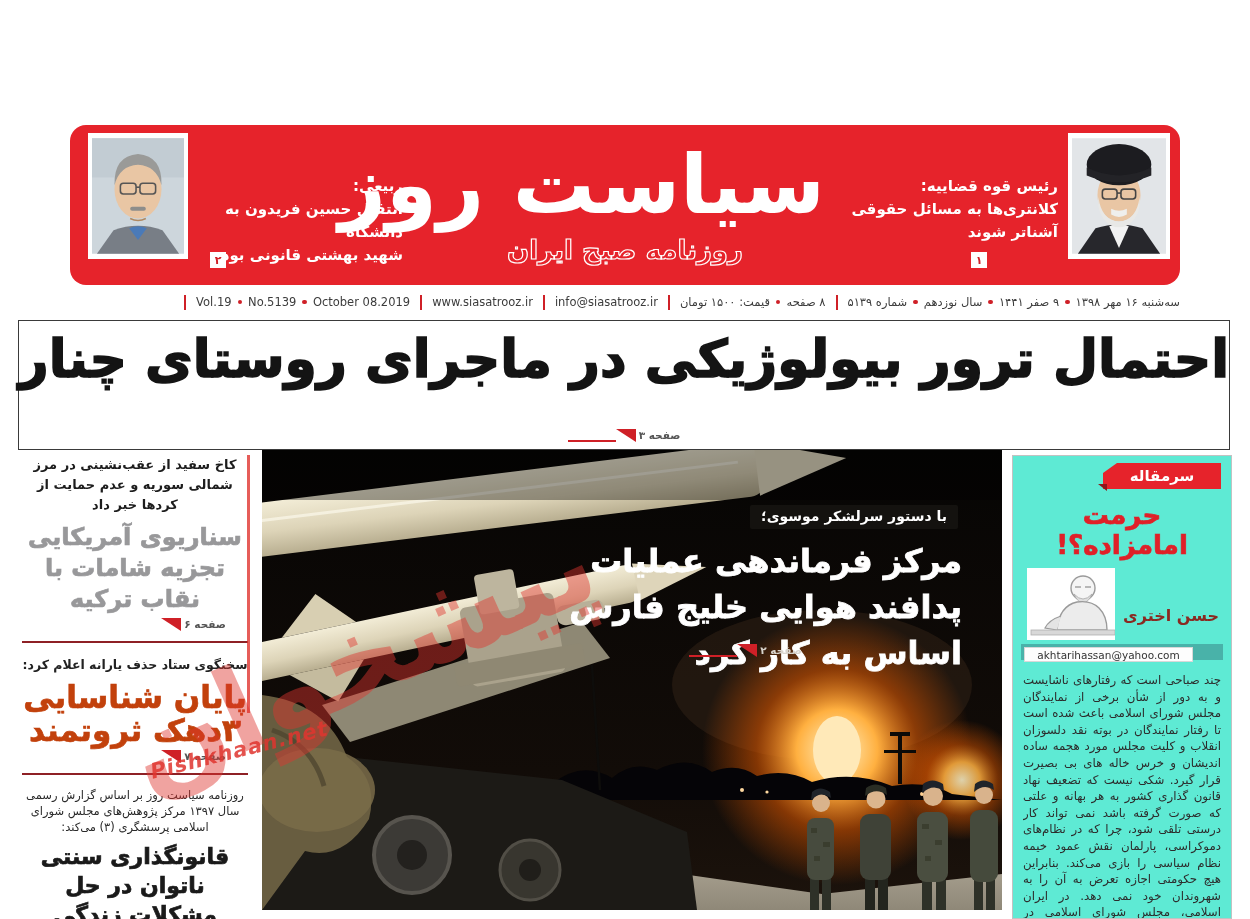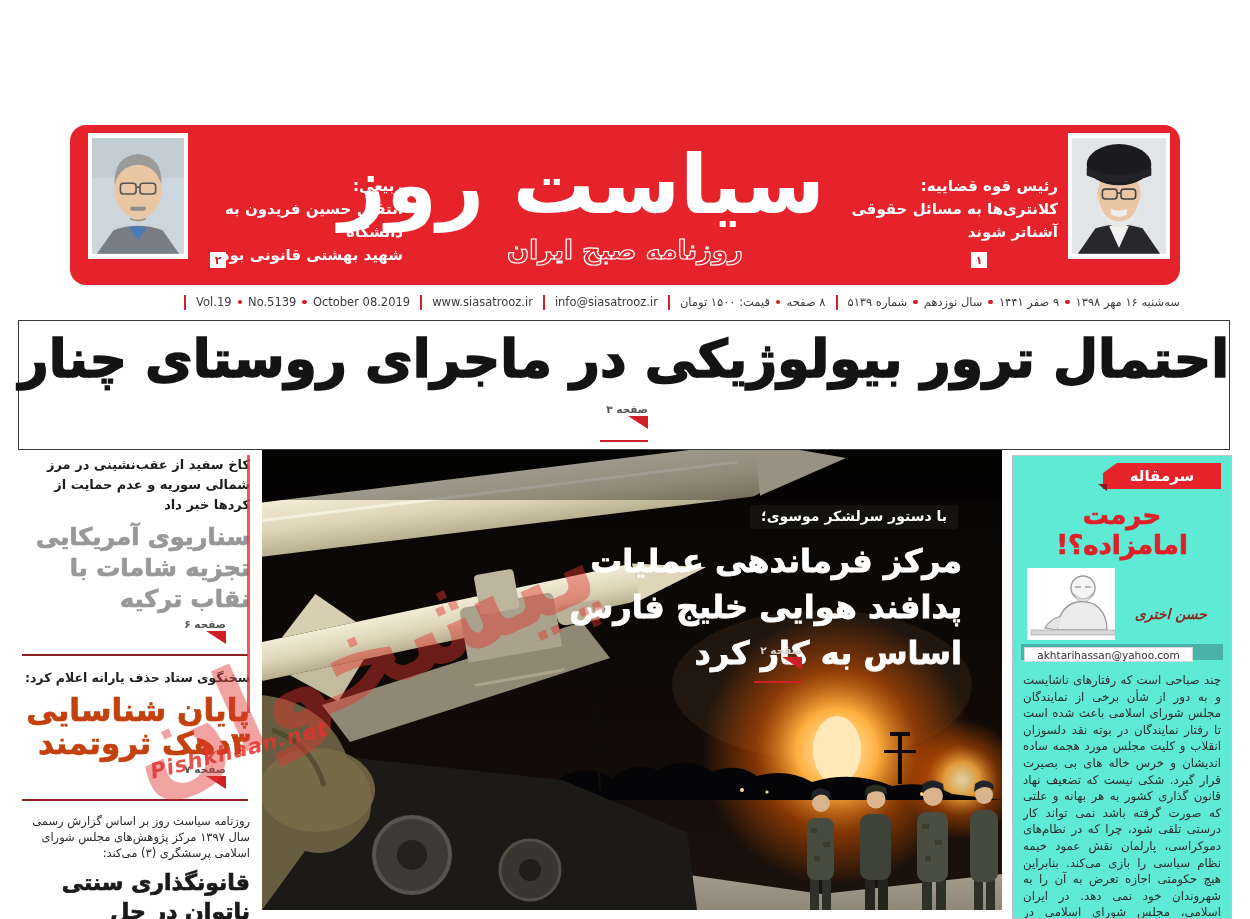--- a/index.html
+++ b/index.html
@@ -42,31 +42,31 @@
   .dot { width:4.5px; height:4.5px; border-radius:50%;
          background:#cf2027; display:inline-block; margin:0 6px; }
   .bar-sep { width:2px; height:15px; background:#cf2027; margin:0 10px; }
 
   
   .headline-box { left:18px; top:320px; width:1212px; height:130px;
                   border:1px solid #3a3a3a; background:#fff; }
   .main-headline { margin-top:8px; text-align:center; font-size:52px;
                    font-weight:bold; color:#141414; white-space:nowrap;
                    -webkit-text-stroke:1.6px #141414; letter-spacing:-1px; }
-  .pmark { display:flex; align-items:flex-start; direction:rtl;flex-direction:column; }
+  .pmark { display:flex; align-items:flex-start; direction:rtl; }
   .pmark .ptext { font-size:10.5px; font-weight:bold; color:#555;
                   line-height:13px; margin-left:3px; }
   .pmark .parrow { width:0; height:0; border-top:13px solid #cf2027;
                    border-left:20px solid transparent; }
   .pmark .pline { height:2px; background:#cf2027; margin-top:11px; width:48px; }
   .hb-mark { left:0; right:0; bottom:7px; display:flex; justify-content:center; }
 
   
   .left-col { left:20px; top:455px; width:230px; direction:rtl; }
-  .story { text-align:right; }
+  .story { text-align:center; }
   .kicker-bold { font-size:13px; font-weight:bold; color:#1d1d1d; line-height:20px; }
   .kicker-reg  { font-size:12.5px; font-weight:bold; color:#222; line-height:19px; }
   .kicker-sm   { font-size:11.5px; color:#2a2a2a; line-height:16px; }
   .story-title { font-weight:bold; margin:7px 0 3px;
                  -webkit-text-stroke:0.7px currentColor; }
   .st-gray  { color:#98989a; font-size:24px; line-height:31px; }
   .st-dark  { color:#c2410c; font-size:31px; line-height:33px; }
   .st-dark3 { color:#1a1a1a; font-size:22px; line-height:29px; }
   .story-mark { display:flex; justify-content:flex-start; padding-right:24px; margin-top:3px; }
   .col-div { border-top:2px solid #8e2025; margin:10px 2px 12px; }
@@ -91,22 +91,22 @@
             color:#fff; font-size:15px; font-weight:bold; display:flex;
             align-items:center; justify-content:center;
             clip-path:polygon(14px 0, 100% 0, 100% 100%, 0 100%, 0 10px); }
   .ribbon-fold { right:124px; top:28px; width:0; height:0;
                  border-top:7px solid #8d161b; border-left:9px solid transparent; }
   .ed-title { margin-top:44px; text-align:center; color:#e02028;
               font-size:26px; font-weight:bold;
               -webkit-text-stroke:0.7px #e02028; }
   .ed-author-row { position:relative; height:76px; margin-top:6px; }
   .ed-sketch { left:14px; top:2px; width:88px; height:72px; }
-  .ed-author { right:24px; top:40px; color:#8a2a22; font-size:14px;
-               font-weight:bold; font-style:italic; }
+  .ed-author { right:12px; top:40px; color:#8a2a22; font-size:16px;
+               font-weight:bold; }
   .ed-emailbar { position:relative; margin:2px 8px 0; height:16px; background:#49b2a9; }
   .ed-emailbox { position:absolute; left:3px; right:30px; top:3px; height:15px;
                  background:#fdfdfd; border:1px solid #d8d8d8; display:flex;
                  align-items:center; justify-content:center; direction:ltr;
                  font-size:10.5px; color:#333; }
   .ed-body { margin:12px 10px 0; font-size:11.8px; line-height:16.6px;
              text-align:justify; color:#2c2c2c; height:282px; overflow:hidden; }
 
   
   .wm { color:#e0352f; pointer-events:none; z-index:40; }

